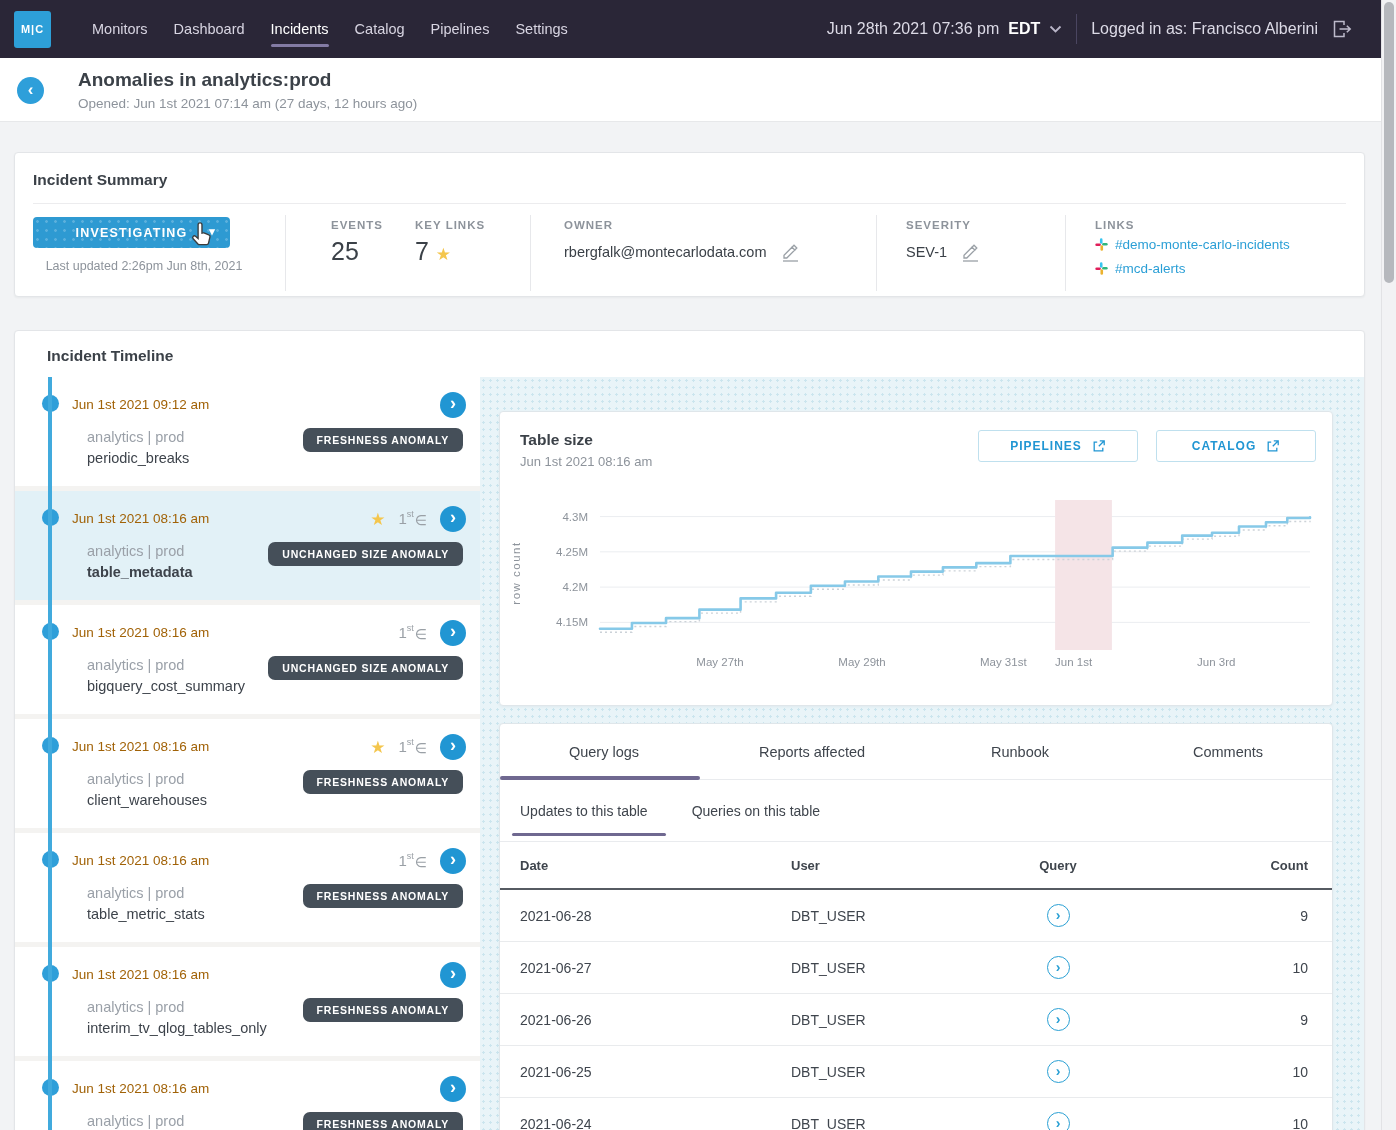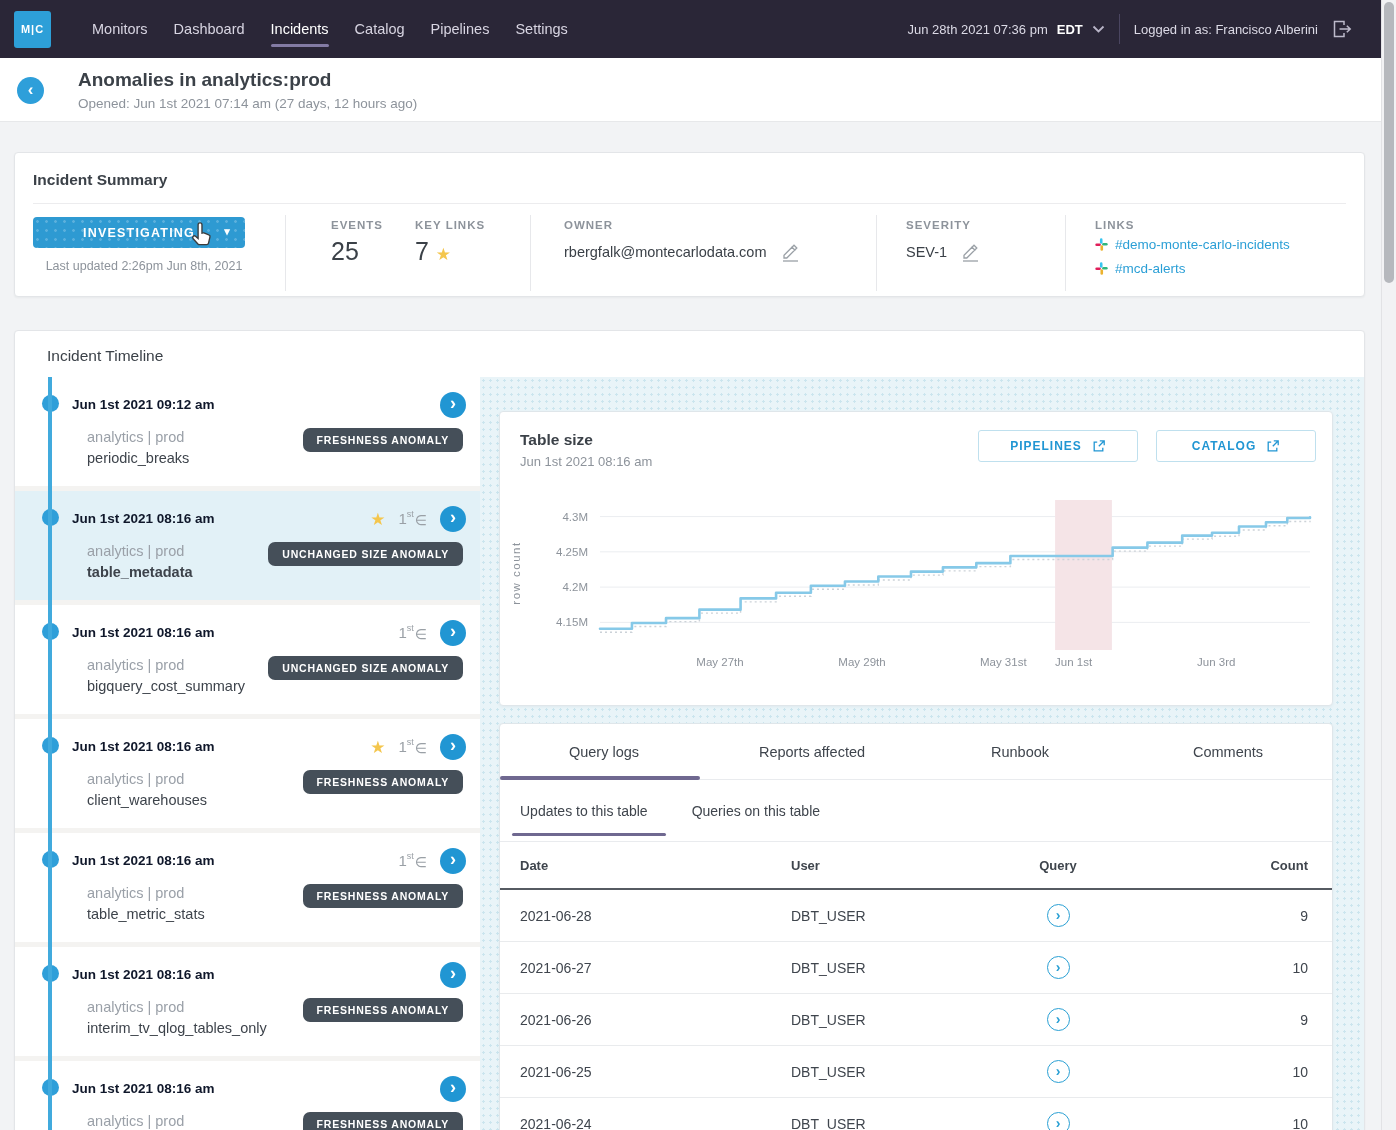--- a/index.html
+++ b/index.html
@@ -6,62 +6,62 @@
   html,body { width:1396px; height:1130px; overflow:hidden; }
   body { position:relative; background:#f2f3f5; font-family:"Liberation Sans", sans-serif; color:#3d434b; }
 
   
   .topnav { position:absolute; top:0; left:0; width:1396px; height:58px; background:#2a2637; display:flex; align-items:center; padding:0 30px 0 14px; z-index:10; }
   .logo { width:37px; height:37px; background:#2d9fd8; border-radius:3px; color:#fff; font-size:11px; font-weight:bold; display:flex; align-items:center; justify-content:center; letter-spacing:1px; margin-right:28px; }
   .nav-items { display:flex; align-items:center; height:100%; }
   .nav-item { position:relative; color:#d8d5e2; font-size:14.5px; padding:0 13px; height:100%; display:flex; align-items:center; cursor:pointer; }
   .nav-item.active { color:#ffffff; }
   .nav-item.active::after { content:""; position:absolute; left:13px; right:13px; bottom:11px; height:3px; background:#837ba4; border-radius:2px; }
-  .nav-right { margin-left:auto; display:flex; color:#dcdae6; font-size:13px; gap:14px; padding-right:12px; }
+  .nav-right { margin-left:auto; display:flex; color:#dcdae6; font-size:16px; gap:14px; padding-right:12px; }
   .nav-date { display:flex; align-items:center; gap:9px; cursor:pointer; }
   .nav-date b { color:#fff; }
   .nav-divider { width:1px; height:30px; background:#4a4560; }
   .logout { display:flex; align-items:center; gap:12px; }
 
   
   .page-header { position:absolute; top:58px; left:0; width:1396px; height:64px; background:#fff; border-bottom:1px solid #e7e8ea; z-index:5; }
   .back-btn { position:absolute; left:17px; top:19px; width:27px; height:27px; border-radius:50%; background:#2e9fda; color:#fff; display:flex; align-items:center; justify-content:center; font-size:17px; font-weight:bold; cursor:pointer; }
   .back-btn span { margin-top:-2px; }
   .ph-title { position:absolute; left:78px; top:11px; font-size:19px; font-weight:bold; color:#3b4148; }
   .ph-sub { position:absolute; left:78px; top:38px; font-size:13.5px; color:#8d939b; }
 
   
   .card { position:absolute; left:14px; width:1351px; background:#fff; border:1px solid #e3e5e8; border-radius:4px; box-shadow:0 1px 2px rgba(40,50,60,.05);margin-top:12px; }
 
   
   .summary { top:140px; height:145px; }
   .sum-title { position:absolute; left:18px; top:18px; font-size:15.5px; font-weight:bold; color:#3b4148; }
   .sum-hr { position:absolute; left:18px; right:18px; top:50px; height:1px; background:#ececee; }
   .sum-divider { position:absolute; top:62px; height:76px; width:1px; background:#e7e8eb; }
-  .status-btn { position:absolute; left:18px; top:64px; width:212px; height:31px; background:#2e9ad2; background-image:radial-gradient(rgba(255,255,255,.22) 1.1px, transparent 1.6px); background-size:9px 9px; border:none; border-radius:4px; color:#fff; font-size:12.5px; font-weight:bold; letter-spacing:1.2px; cursor:pointer; font-family:"Liberation Sans",sans-serif; }
+  .status-btn { position:absolute; left:18px; top:64px; width:197px; height:31px; background:#2e9ad2; background-image:radial-gradient(rgba(255,255,255,.22) 1.1px, transparent 1.6px); background-size:9px 9px; border:none; border-radius:4px; color:#fff; font-size:12.5px; font-weight:bold; letter-spacing:1.2px; cursor:pointer; font-family:"Liberation Sans",sans-serif; }
   .status-caret { position:absolute; right:14px; top:8px; font-size:11px; }
   .status-updated { position:absolute; left:24px; top:106px; width:210px; text-align:center; font-size:12.5px; color:#8d939b; }
   .sum-label { position:absolute; top:66px; font-size:11.5px; letter-spacing:1px; color:#8d939b; font-weight:bold; }
   .sum-num { position:absolute; top:84px; font-size:25px; color:#3b4148; }
   .sum-value { position:absolute; top:88px; font-size:14.5px; color:#3b4148; display:flex; align-items:center; gap:12px; }
   .star { color:#f4c64d; font-size:17px; }
   .pencil { cursor:pointer; }
   .links-col { position:absolute; top:84px; display:flex; flex-direction:column; gap:9px; }
   .slack-link { display:flex; align-items:center; gap:7px; color:#2b9fd6; font-size:13.5px; cursor:pointer; }
 
   
   .main-card { top:318px; height:830px; overflow:hidden; background:#fff; }
-  .main-title { position:absolute; left:32px; top:16px; font-size:15.5px; font-weight:normal; color:#3b4148; z-index:3; }
+  .main-title { position:absolute; left:32px; top:16px; font-size:15.5px; font-weight:bold; color:#3b4148; z-index:3; }
   .main-body { position:absolute; left:0; right:0; top:46px; bottom:0; }
   .tl-list { position:absolute; left:0; top:0; width:465px; height:784px; background:#f4f3f1; overflow:hidden; }
   .tl-rail { position:absolute; left:33px; top:0; bottom:0; width:4px; background:#41aadd; z-index:2; }
   .tl-item { position:absolute; left:0; width:465px; height:109px; background:#fff; z-index:1; cursor:pointer; }
   .tl-item.selected { background:#e2f1f7; }
   .tl-dot { position:absolute; left:27px; top:18px; width:17px; height:17px; border-radius:50%; background:#2f9fd9; z-index:3; }
-  .tl-date { position:absolute; left:57px; top:20px; font-size:13.5px; font-weight:bold; color:#0f172a; }
+  .tl-date { position:absolute; left:57px; top:20px; font-size:13.5px; font-weight:normal; color:#a16207; }
   .tl-icons { position:absolute; right:14px; top:15px; display:flex; align-items:center; gap:13px; }
   .first-icn { color:#9aa0a6; font-size:15px; letter-spacing:0; display:flex; align-items:flex-start; }
   .first-icn sup { font-size:9px; margin-top:-1px; }
   .first-icn .elem { font-size:14px; margin-left:1px; margin-top:2px; }
   .go-circle { width:26px; height:26px; border-radius:50%; background:#2196d3; color:#fff; display:flex; align-items:center; justify-content:center; font-size:18px; font-weight:bold; cursor:pointer; }
   .go-circle span { margin-top:-3px; }
   .tl-badge { position:absolute; right:17px; top:51px; height:24px; line-height:24px; padding:0 14px; background:#454f59; color:#fff; font-size:10.5px; letter-spacing:.8px; border-radius:7px; font-weight:bold; }
   .tl-schema { position:absolute; left:72px; top:52px; font-size:14.5px; color:#9aa0a8; }
   .tl-table { position:absolute; left:72px; top:73px; font-size:14.5px; color:#3d434b; }
   .tl-table.bold { font-weight:bold; }

